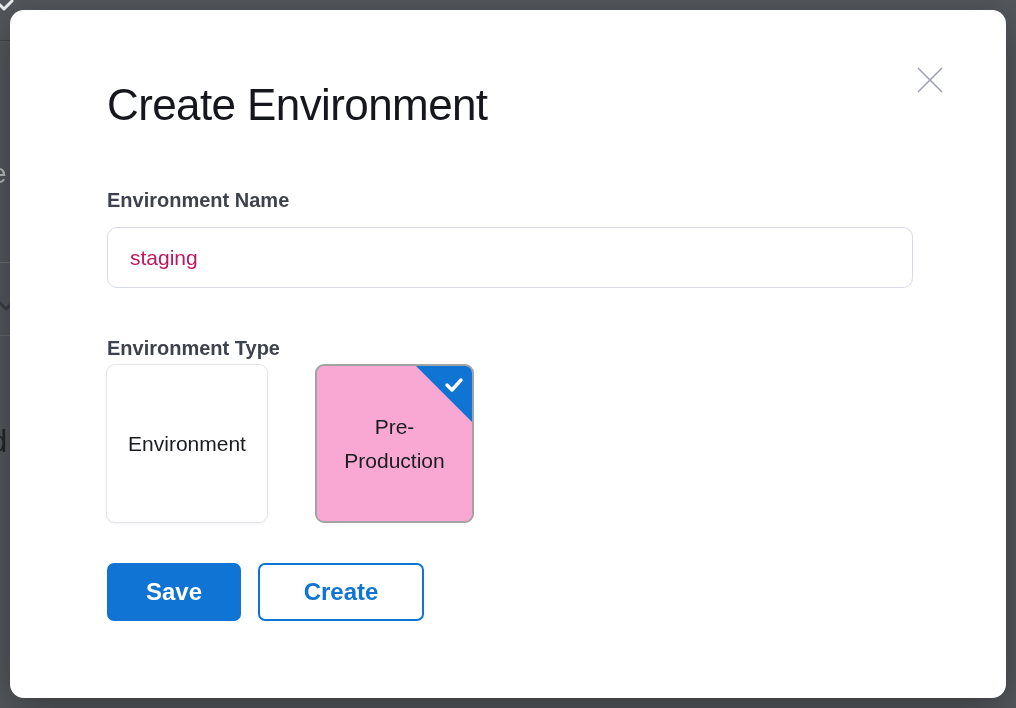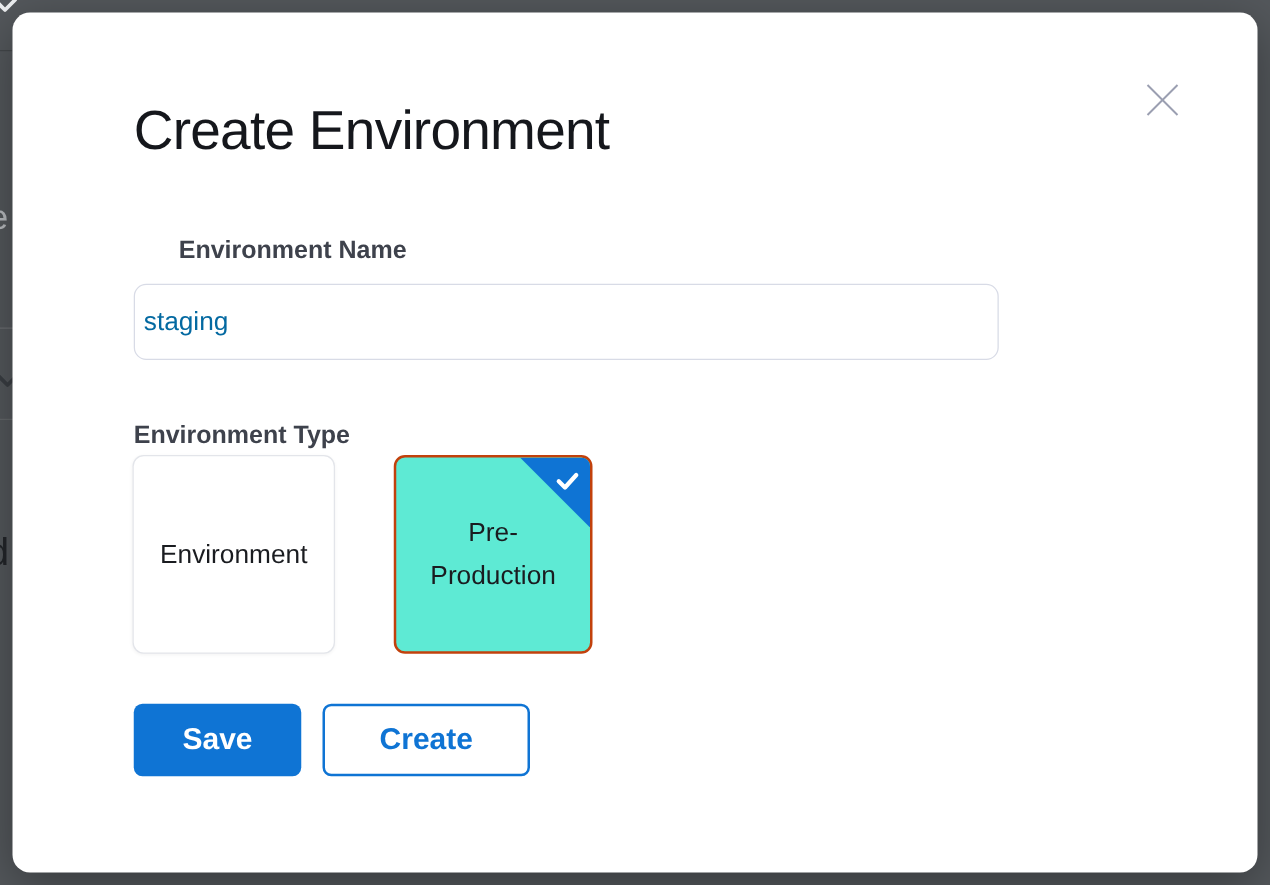--- a/index.html
+++ b/index.html
@@ -48,34 +48,34 @@
     display: flex; align-items: center; justify-content: center;
   }
 
   .field-label {
     position: absolute;
     left: 97px;
     font-size: 20px;
     font-weight: 600;
     color: #3e424c;
   }
-  .label-name { top: 179px; margin-left: 36px; }
+  .label-name { top: 179px; }
   .label-type { top: 327px; }
 
   .name-input {
     position: absolute;
     left: 97px; top: 217px;
-    width: 692px; height: 61px;
+    width: 806px; height: 61px;
     box-sizing: border-box;
     border: 1px solid #d8dbe6;
     border-radius: 10px;
     font-family: "Liberation Sans", sans-serif;
     font-size: 21px;
-    color: #0369a1;
-    padding: 0 7px;
+    color: #be185d;
+    padding: 0 22px;
     outline: none;
     background: #ffffff;
   }
 
   
   .option-card {
     position: absolute;
     top: 354px;
     height: 159px;
     box-sizing: border-box;
@@ -91,22 +91,22 @@
   }
   .card-production {
     left: 96px;
     width: 162px;
     border: 1px solid #e3e5ea;
     box-shadow: 0 1px 3px rgba(0,0,0,0.05);
   }
   .card-preproduction {
     left: 305px;
     width: 159px;
-    border: 2px solid #c2410c;
-    background: #5eead4;
+    border: 2px solid #a3a3a3;
+    background: #f9a8d4;
     overflow: hidden;
   }
   .opt-label { max-width: 122px; line-height: 34px; }
 
   .selected-corner {
     position: absolute;
     top: 0; right: 0;
     width: 56px; height: 56px;
     background: #0f74d4;
     clip-path: polygon(0 0, 100% 0, 100% 100%);

